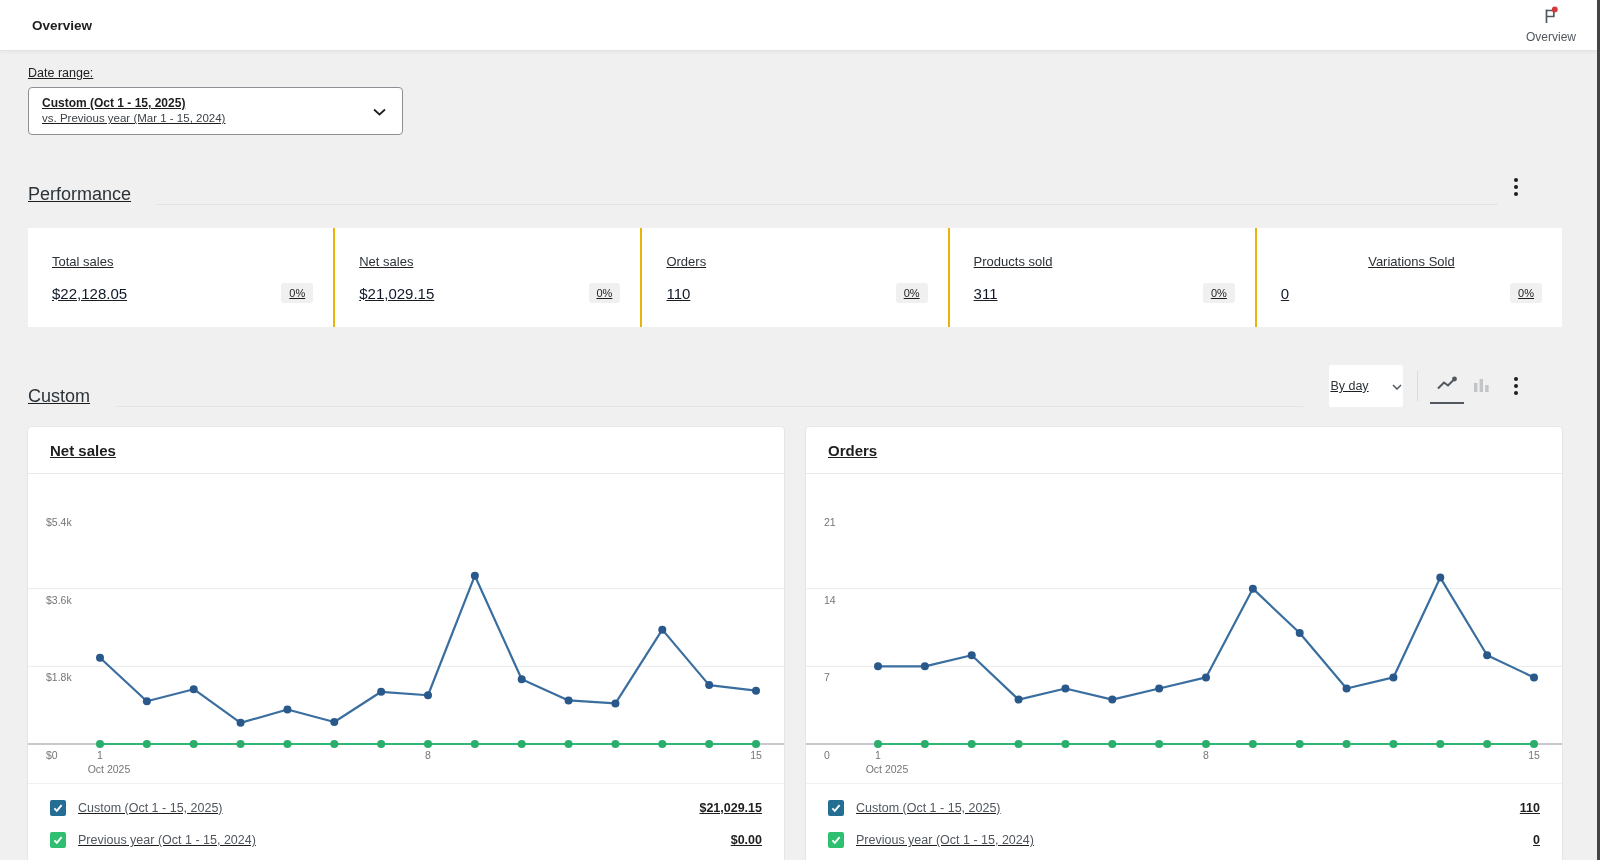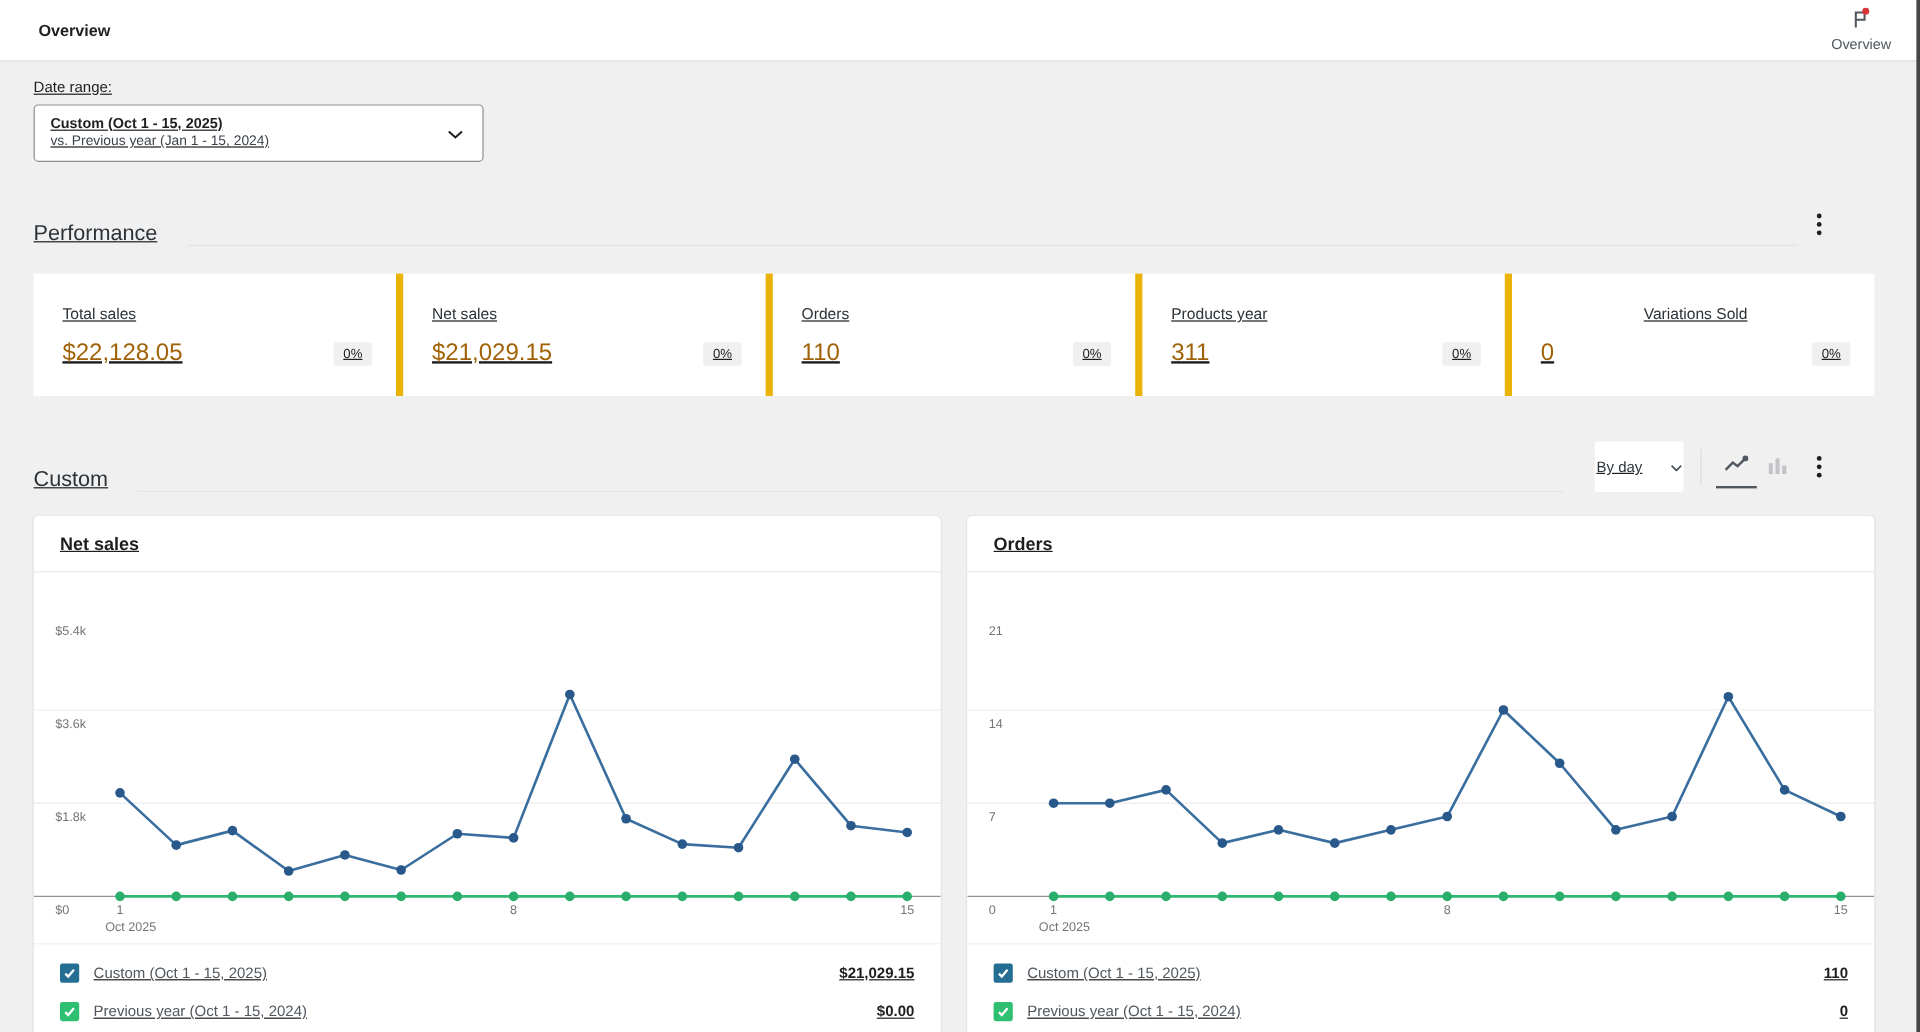--- a/index.html
+++ b/index.html
@@ -27,25 +27,25 @@
   .sec-head { display:flex; align-items:flex-end; margin-right:28px; }
   .sec-head h2 { font-size:18px; font-weight:400; color:#2c3338; white-space:nowrap; }
   .rule { flex:1; height:1px; background:#e2e4e7; margin-left:25px; }
   .kebab { width:36px; height:36px; background:none; border:none; display:flex; flex-direction:column;
            align-items:center; justify-content:center; gap:3px; cursor:pointer; }
   .kebab i { width:4px; height:4px; border-radius:50%; background:#1e1e1e; }
   .perf-head { margin-top:34px; }
 
   
   .stats-row { display:flex; margin-top:23px; width:1534px; background:#fff; }
-  .stat-card { flex:1; padding:26px 20px 24px 24px; border-right:6px solid #eab308; cursor:pointer; }
+  .stat-card { flex:1; padding:26px 20px 24px 24px; border-right:2px solid #eab308; cursor:pointer; }
   .stat-card:last-child { border-right:none;text-align:center; }
   .stat-label { font-size:13px; color:#2c3338; margin-bottom:14px; }
   .stat-value-row { display:flex; align-items:center; justify-content:space-between; }
-  .stat-value { font-size:20px; color:#a16207; }
+  .stat-value { font-size:15px; color:#0f172a; }
   .stat-badge { font-size:11px; color:#1e1e1e; background:#f0f0f1; border-radius:3px; padding:4px 8px; }
 
   
   .charts-head { margin-top:38px; height:42px; }
   .charts-head .rule { margin-right:26px; }
   .chart-controls { display:flex; align-items:center; }
   .byday-btn { width:74px; height:42px; background:#fff; border:none; border-radius:2px; display:flex;
                align-items:center; justify-content:center; gap:23px; font-size:12.5px; color:#2c3338; cursor:pointer; }
   .vsep { width:1px; height:30px; background:#dcdcde; margin:0 12px 0 14px; }
   .icon-btn { width:34px; height:36px; background:none; border:none; display:flex; align-items:center;
@@ -82,21 +82,21 @@
   </button>
 </header>
 
 <main>
 
   <div>
     <div class="date-label">Date range:</div>
     <button class="date-dd">
       <span>
         <div class="l1">Custom (Oct 1 - 15, 2025)</div>
-        <div class="l2">vs. Previous year (Jan 1 - 15, 2024)</div>
+        <div class="l2">vs. Previous year (Mar 1 - 15, 2024)</div>
       </span>
       <span>
         <svg width="13" height="8" viewBox="0 0 13 8">
             <path d="M1 1.5 L6.5 6.5 L12 1.5" fill="none" stroke="#1e1e1e" stroke-width="1.7"></path>
           </svg>
       </span>
     </button>
   </div>
 
   <section>
@@ -125,21 +125,21 @@
         </div>
       </div>
       <div class="stat-card">
         <div class="stat-label">Orders</div>
         <div class="stat-value-row">
           <span class="stat-value">110</span>
           <span class="stat-badge">0%</span>
         </div>
       </div>
       <div class="stat-card">
-        <div class="stat-label">Products year</div>
+        <div class="stat-label">Products sold</div>
         <div class="stat-value-row">
           <span class="stat-value">311</span>
           <span class="stat-badge">0%</span>
         </div>
       </div>
       <div class="stat-card">
         <div class="stat-label">Variations Sold</div>
         <div class="stat-value-row">
           <span class="stat-value">0</span>
           <span class="stat-badge">0%</span>

